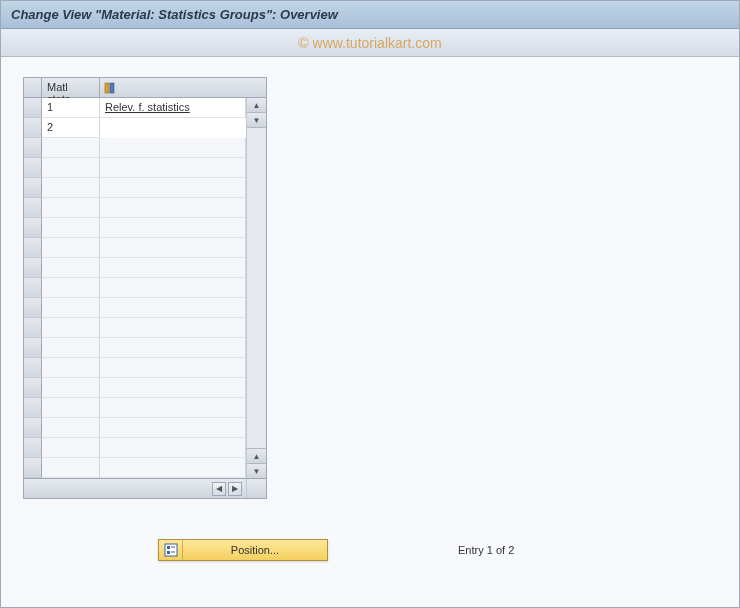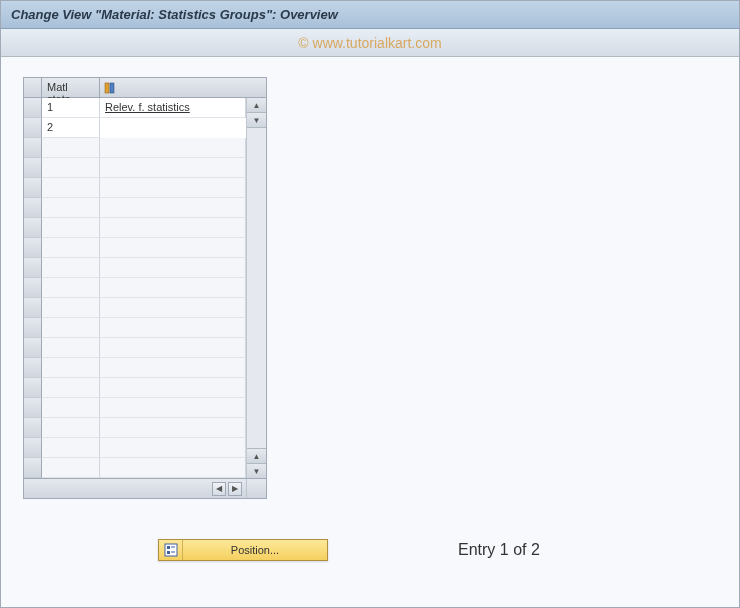--- a/index.html
+++ b/index.html
@@ -204,21 +204,21 @@
       display: flex;
       align-items: center;
       justify-content: center;
     }
     .position-btn .label-area {
       flex: 1;
       text-align: center;
     }
     .entry-status {
       margin-left: 130px;
-      font-size: 16px;
+      font-size: 11px;
       color: #333;
     }
   </style>
 </head>
 <body>
 
 <div class="window">
 
   <div class="titlebar">
     <span>Change View "Material: Statistics Groups": Overview</span>

